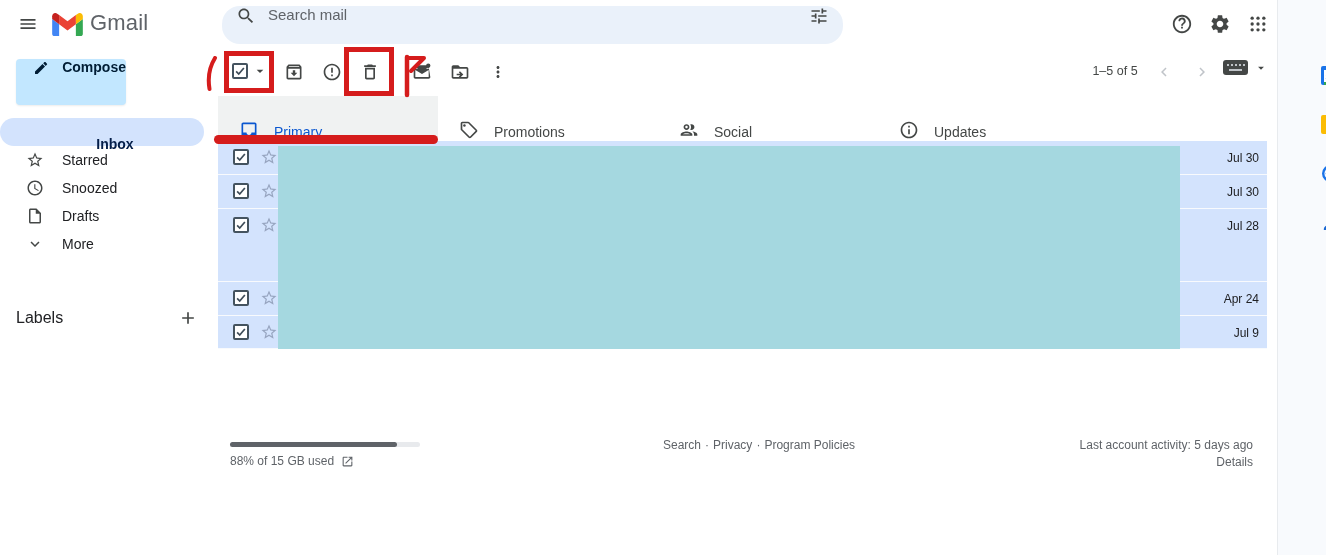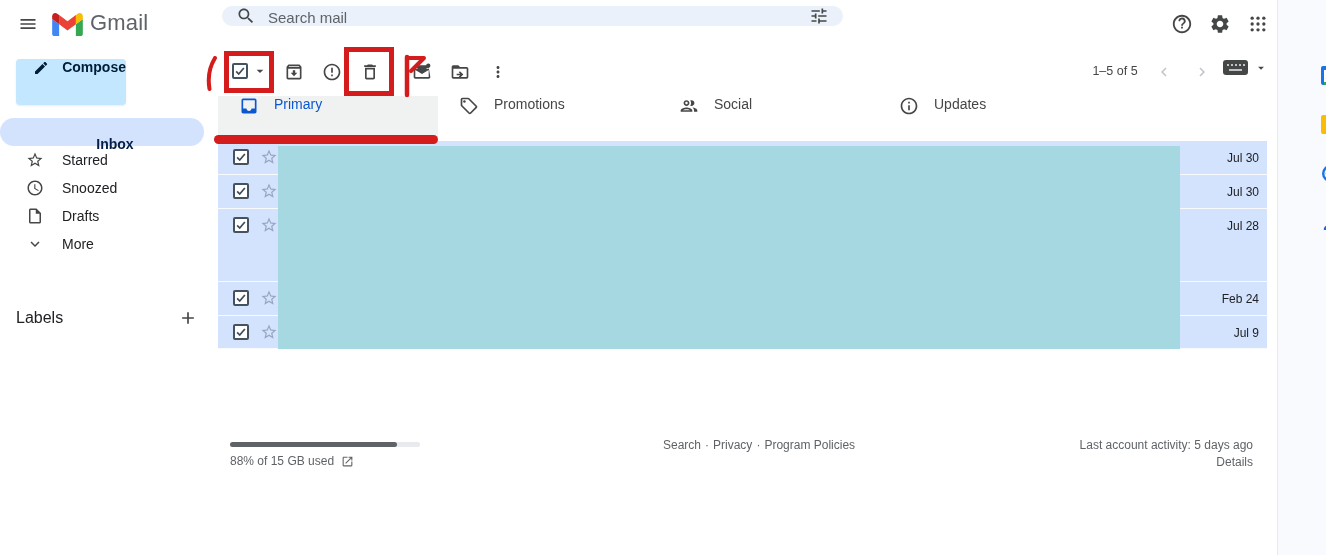--- a/index.html
+++ b/index.html
@@ -7,21 +7,21 @@
   body { font-family:"Liberation Sans", sans-serif; background:#ffffff; position:relative; color:#202124; }
   .abs { position:absolute; }
   svg { display:block; }
   .ic { display:inline-flex; align-items:center; justify-content:center; }
 
   
   .header { position:absolute; top:0; left:0; width:1326px; height:48px; background:#fff; }
   .hamburger { position:absolute; left:12px; top:8px; width:32px; height:32px; border-radius:50%; display:flex; align-items:center; justify-content:center; cursor:pointer; }
   .logo-m { position:absolute; left:52px; top:13px; }
   .logo-text { position:absolute; left:90px; top:10px; font-size:22px; color:#5f6368; letter-spacing:0.2px; }
-  .searchbar { position:absolute; left:222px; top:6px; width:621px; height:20px; background:#eaf1fa; border-radius:18px; display:flex; align-items:flex-end; }
+  .searchbar { position:absolute; left:222px; top:6px; width:621px; height:38px; background:#eaf1fa; border-radius:18px; display:flex; align-items:flex-start; }
   .searchbar .mag { margin-left:14px; }
   .search-input { flex:1; border:none; outline:none; background:transparent; font-family:"Liberation Sans",sans-serif; font-size:15px; color:#5f6368; margin-left:12px; }
   .search-input::placeholder { color:#5f6368; opacity:1; }
   .tune { margin-right:14px; cursor:pointer; }
   .hdr-btn { position:absolute; top:10px; width:28px; height:28px; display:flex; align-items:center; justify-content:center; cursor:pointer; }
   .avatar { position:absolute; left:1282px; top:4px; width:32px; height:32px; border-radius:50%; background:#f2f4f6; display:flex; align-items:center; justify-content:center; overflow:hidden; cursor:pointer; }
 
   
   .sidebar { position:absolute; top:48px; left:0; width:218px; height:507px; background:#fff; }
   .compose { position:absolute; left:16px; top:11px; width:110px; height:46px; background:#c2e7ff; border-radius:4px; display:flex; padding-left:17px; gap:13px; cursor:pointer; box-shadow:0 1px 2px rgba(0,0,0,.08); }
@@ -37,21 +37,21 @@
   .main { position:absolute; left:218px; top:48px; width:1049px; height:507px; background:#fff; }
   .tbtn { position:absolute; width:36px; height:36px; top:6px; display:flex; align-items:center; justify-content:center; cursor:pointer; }
   .select-cb { position:absolute; left:14px; top:15px; display:flex; align-items:center; gap:4px; cursor:pointer; }
   .cb { width:16px; height:16px; background:#fff; border:2px solid #44535f; border-radius:2px; display:flex; align-items:center; justify-content:center; }
   .pag { position:absolute; left:862px; top:16px; font-size:12.5px; color:#444746; width:70px; text-align:center; }
   .chev { position:absolute; top:12px; width:24px; height:24px; display:flex; align-items:center; justify-content:center; cursor:default; }
   .kbd { position:absolute; left:1005px; top:12px; display:flex; align-items:center; gap:6px; cursor:pointer; }
 
   
   .tabs { position:absolute; left:0; top:48px; width:1049px; height:44px; display:flex; }
-  .tab { width:220px; height:44px; display:flex; align-items:flex-start; padding-left:21px; gap:15px; font-size:14px; font-weight:500; color:#444746; cursor:pointer; }
+  .tab { width:220px; height:44px; display:flex; align-items:flex-end; padding-left:21px; gap:15px; font-size:14px; font-weight:500; color:#444746; cursor:pointer; }
   .tab.sel { background:#f0f2f2; color:#0b57d0; }
 
   
   .list { position:absolute; left:0; top:93px; width:1049px; }
   .row { position:relative; background:#d3e3fd; border-bottom:1px solid #f8fafd; cursor:pointer; }
   .row .cb { position:absolute; left:15px; top:8px; }
   .row .star { position:absolute; left:42px; top:7px; }
   .row .date { position:absolute; right:8px; top:10px; font-size:12px; font-weight:500; color:#202124; }
 
   .redact { position:absolute; left:278px; top:146px; width:902px; height:203px; background:#a5d8e0; z-index:5; }
@@ -336,21 +336,21 @@
       <span class="cb" data-interactable="true">
           <svg width="12" height="12" viewBox="0 0 14 14">
             <polyline points="2.5,7.5 5.5,10.5 11.5,3.5" fill="none" stroke="#3e4c59" stroke-width="2"></polyline>
           </svg>
         </span>
       <span class="star ic" data-interactable="true">
           <svg width="18" height="18" viewBox="0 0 24 24" fill="#97a5c0">
             <path d="M22 9.24l-7.19-.62L12 2 9.19 8.63 2 9.24l5.46 4.73L5.82 21 12 17.27 18.18 21l-1.63-7.03L22 9.24zM12 15.4l-3.76 2.27 1-4.28-3.32-2.88 4.38-.38L12 6.1l1.71 4.04 4.38.38-3.32 2.88 1 4.28L12 15.4z"></path>
           </svg>
         </span>
-      <span class="date" data-interactable="false">Feb 24</span>
+      <span class="date" data-interactable="false">Apr 24</span>
     </div>
     <div class="row" style="height:33px" data-interactable="true">
       <span class="cb" data-interactable="true">
           <svg width="12" height="12" viewBox="0 0 14 14">
             <polyline points="2.5,7.5 5.5,10.5 11.5,3.5" fill="none" stroke="#3e4c59" stroke-width="2"></polyline>
           </svg>
         </span>
       <span class="star ic" data-interactable="true">
           <svg width="18" height="18" viewBox="0 0 24 24" fill="#97a5c0">
             <path d="M22 9.24l-7.19-.62L12 2 9.19 8.63 2 9.24l5.46 4.73L5.82 21 12 17.27 18.18 21l-1.63-7.03L22 9.24zM12 15.4l-3.76 2.27 1-4.28-3.32-2.88 4.38-.38L12 6.1l1.71 4.04 4.38.38-3.32 2.88 1 4.28L12 15.4z"></path>

